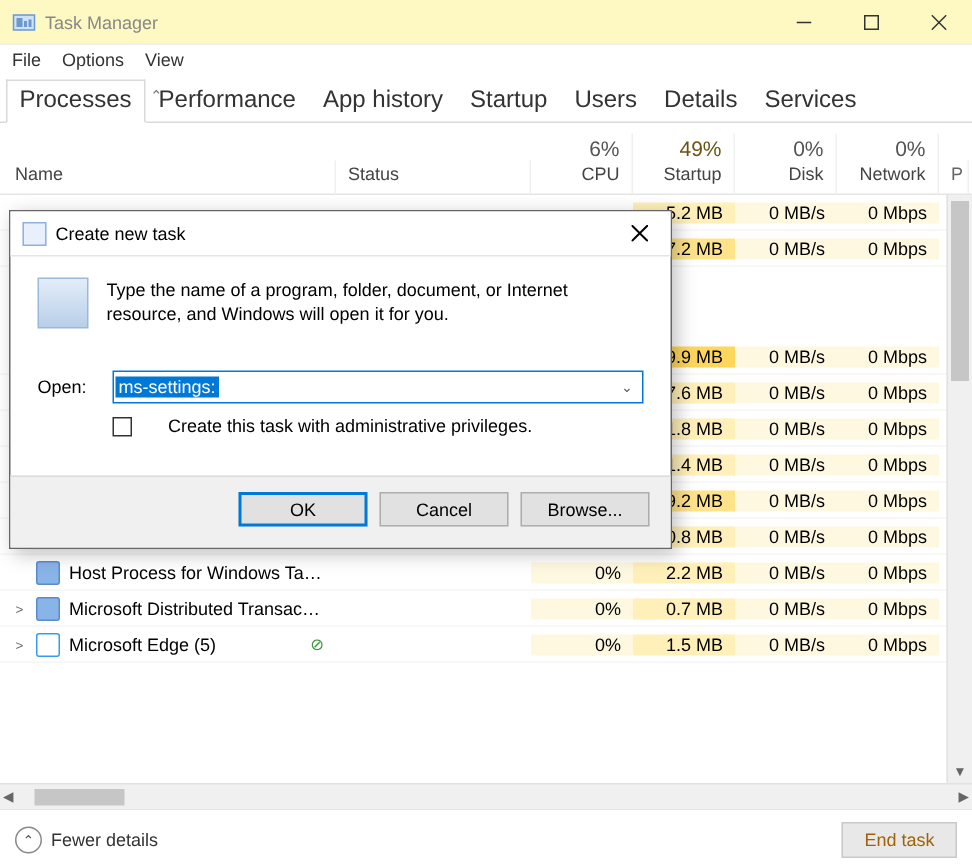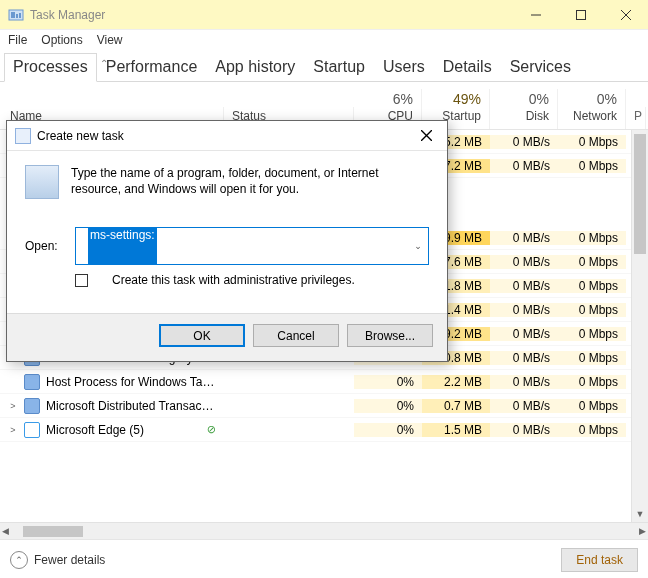--- a/index.html
+++ b/index.html
@@ -142,21 +142,21 @@
   .fewer .circ { width:18px; height:18px; border:1px solid #888; border-radius:50%; display:flex; align-items:center; justify-content:center; font-size:9px; color:#555;}
   .endtask {
     padding: 4px 14px;
     border:1px solid #c9c9c9;
     background:#e8e8e8;
     color:#a16207;
   }
   
   .dialog {
     position: absolute;
-    left: 6px; top: 120px;
+    left: 6px; top: 140px;
     width: 442px;
     background: #fff;
     border: 1px solid #666;
     box-shadow: 3px 3px 12px rgba(0,0,0,0.25);
     z-index: 50;
   }
   .dlg-title {
     display:flex; align-items:center;
     height: 30px;
     padding: 0 6px 0 8px;
@@ -168,23 +168,23 @@
   .dlg-close { width:30px; height:26px; display:flex; align-items:center; justify-content:center;}
   .dlg-body { padding: 14px 18px 8px 18px; }
   .dlg-row1 { display:flex; gap:12px; align-items:flex-start; margin-bottom:28px;}
   .runicon { width:34px; height:34px; background: linear-gradient(#e3edf9,#b8cfe8); border:1px solid #9cb8d9; flex:0 0 34px;}
   .dlg-text { font-size:12px; color:#000; line-height:1.35;}
   .dlg-openrow { display:flex; align-items:center; gap:10px; margin-bottom:8px;}
   .dlg-openlabel { width:40px; font-size:12px;}
   .combo {
     flex:1; position: relative;
     border:1px solid #0078d7;
-    height:38px;
-    display:flex; 
-    padding: 0 20px 0 12px;
+    height:22px;
+    display:flex; align-items:center;
+    padding: 0 20px 0 1px;
   }
   .combo .sel {
     background:#0078d7; color:#fff;
     padding: 0 2px;
     font-size:12px;
   }
   .combo .dd {
     position:absolute; right:2px; top:2px; bottom:2px; width:16px;
     display:flex; align-items:center; justify-content:center;
     color:#555; font-size:9px;

